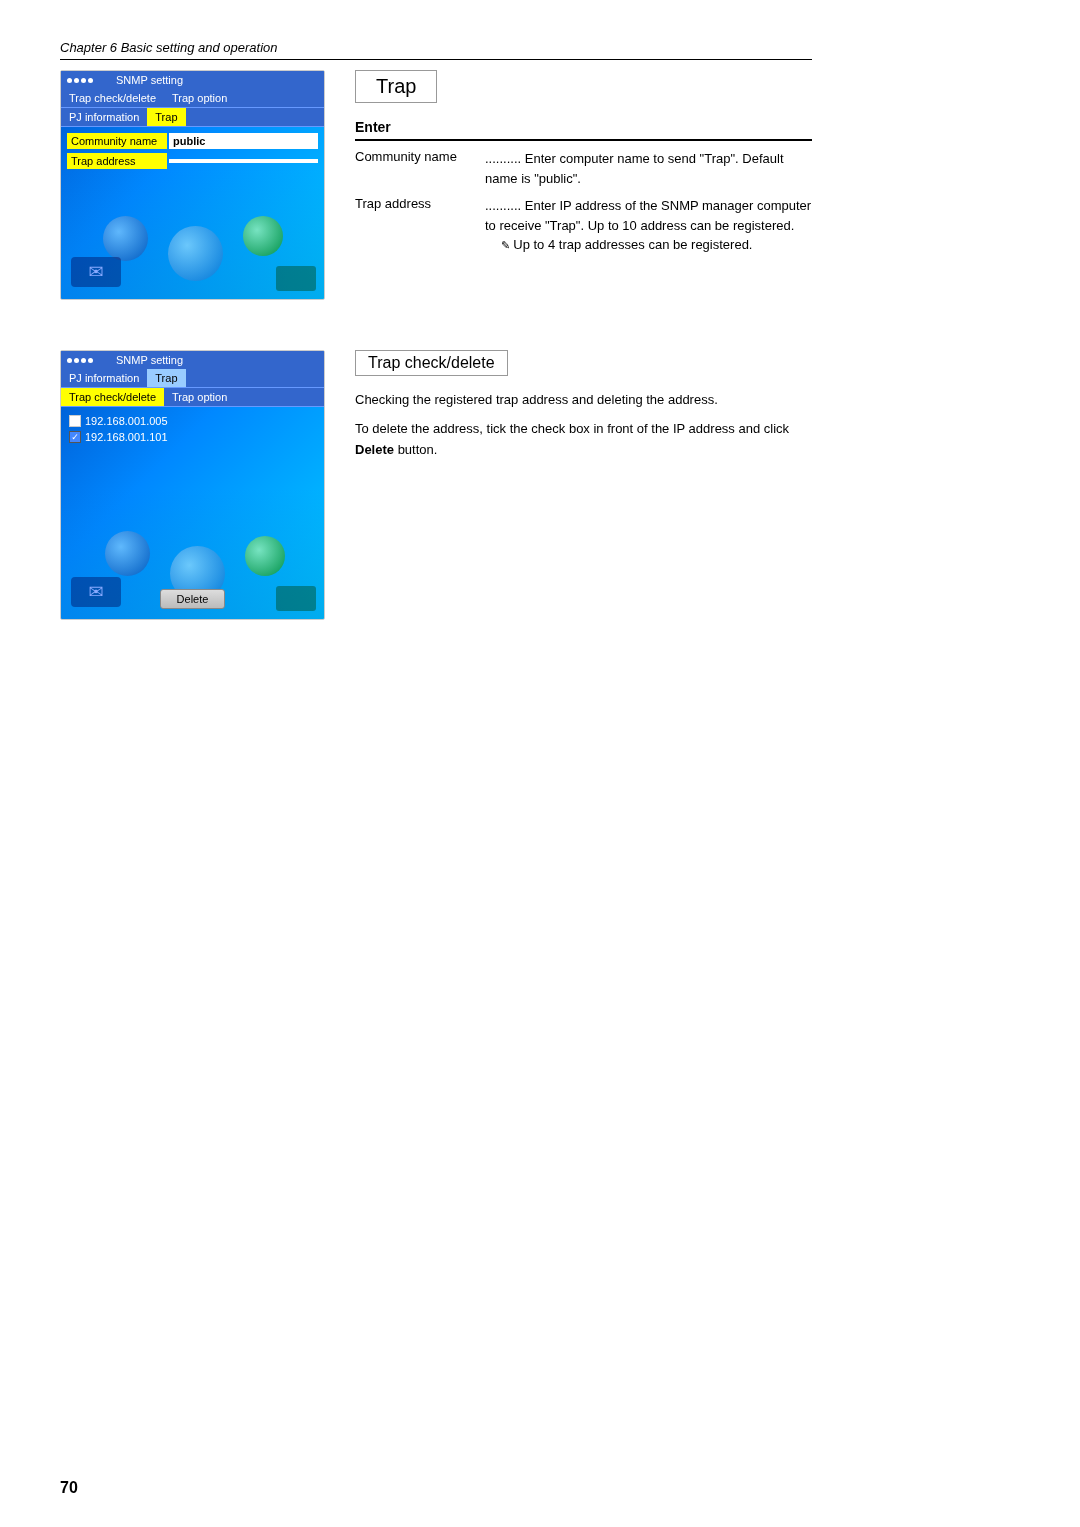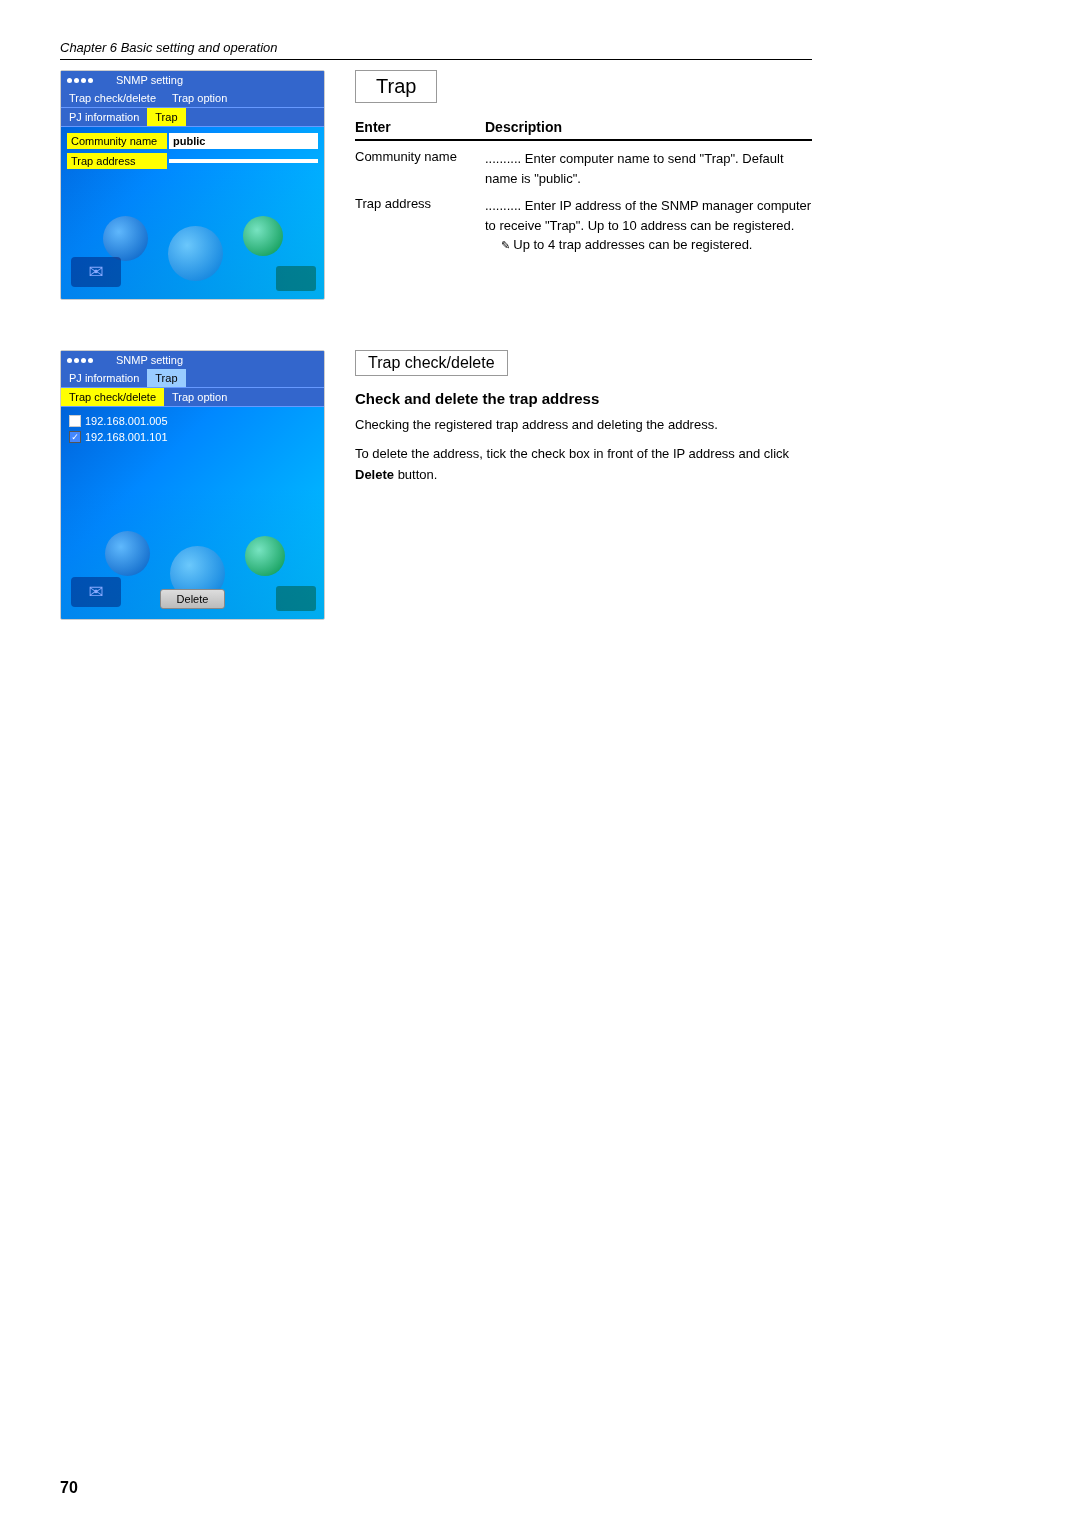--- a/index.html
+++ b/index.html
@@ -363,23 +363,20 @@
     <div class="content-panel">
       <div class="trap-title-box">
         <span>Trap</span>
       </div>
 
       <div class="desc-table">
         <div class="desc-table-header">
           <div class="desc-col-item">
             <span>Enter</span>
           </div>
-          <div class="desc-col-desc">
-            <span>Description</span>
-          </div>
         </div>
 
         <div class="desc-row">
           <div class="desc-row-item">
             <span>Community name</span>
           </div>
           <div class="desc-row-text">
             <span>..........</span>
             <span>Enter computer name to send "Trap". Default name is "public".</span>
           </div>
@@ -461,23 +458,20 @@
           <span>Delete</span>
         </button>
       </div>
     </div>
 
     <div class="content-panel">
       <div class="trap-check-title-box">
         <span>Trap check/delete</span>
       </div>
 
-      <div class="section-subtitle">
-        <span>Check and delete the trap address</span>
-      </div>
 
       <div class="section-body-text">
         <p>
           <span>Checking the registered trap address and deleting the address.</span>
         </p>
         <p style="margin-top:8px;">
           <span>To delete the address, tick the check box in front of the IP address and click </span><strong>Delete</strong><span> button.</span>
         </p>
       </div>
     </div>

